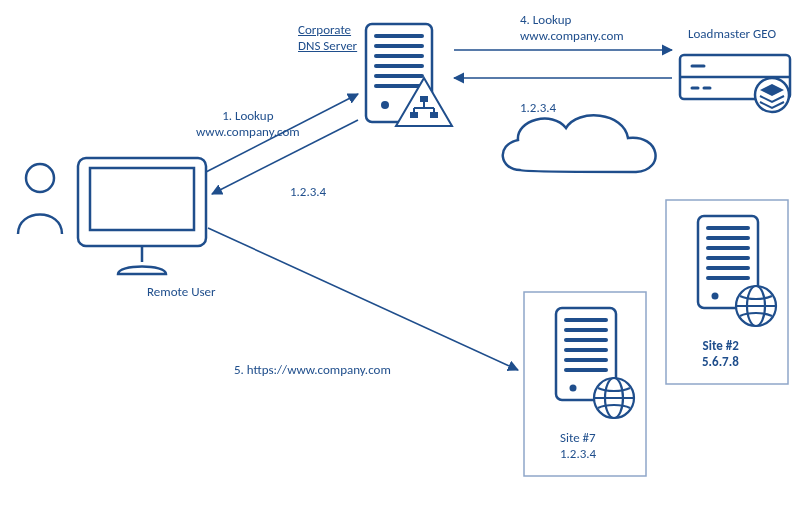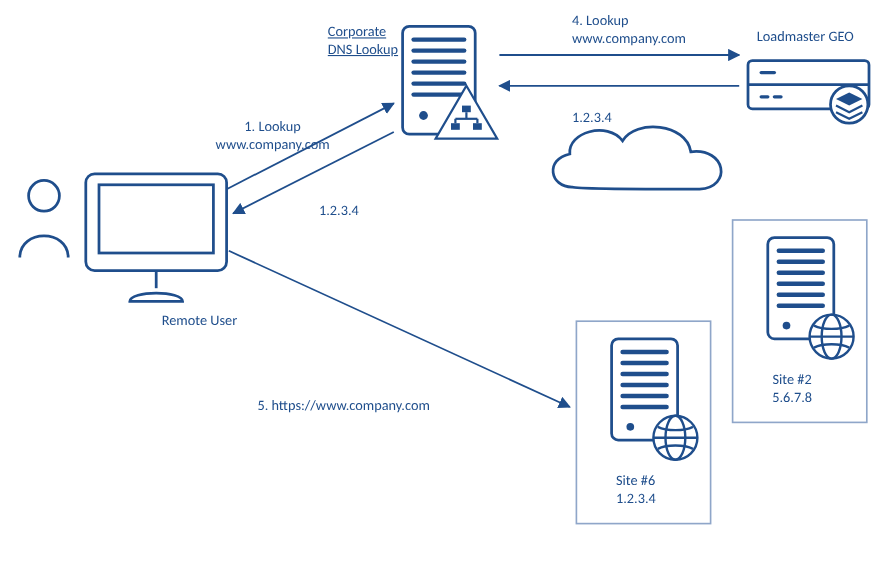--- a/index.html
+++ b/index.html
@@ -158,31 +158,31 @@
     <line x1="672" y1="78" x2="454" y2="78" marker-end="url(#arrow)"></line>
 
     <line x1="208" y1="228" x2="518" y2="370" marker-end="url(#arrow)"></line>
   </g>
 </svg>
 
 <div class="label" style="left:104px; top:284px;margin-left:43px;">Remote User</div>
 
 <div class="label" style="left:298px; top:22px;text-decoration:underline;">
   <span>Corporate</span><br>
-  <span>DNS Lookup</span>
+  <span>DNS Server</span>
 </div>
 
 <div class="label" style="left:688px; top:26px;">Loadmaster GEO</div>
 
 <div class="label" style="left:560px; top:430px; text-align:left;">
-  <span>Site #6</span><br>
+  <span>Site #7</span><br>
   <span>1.2.3.4</span>
 </div>
 
-<div class="label" style="left:702px; top:338px; text-align:center;">
+<div class="label" style="left:702px; top:338px; text-align:right;font-weight:bold;">
   <span>Site #2</span><br>
   <span>5.6.7.8</span>
 </div>
 
 <div class="label" style="left:196px; top:108px;text-align:center;">
   <span>1. Lookup</span><br>
   <span>www.company.com</span>
 </div>
 
 <div class="label" style="left:520px; top:12px;">

